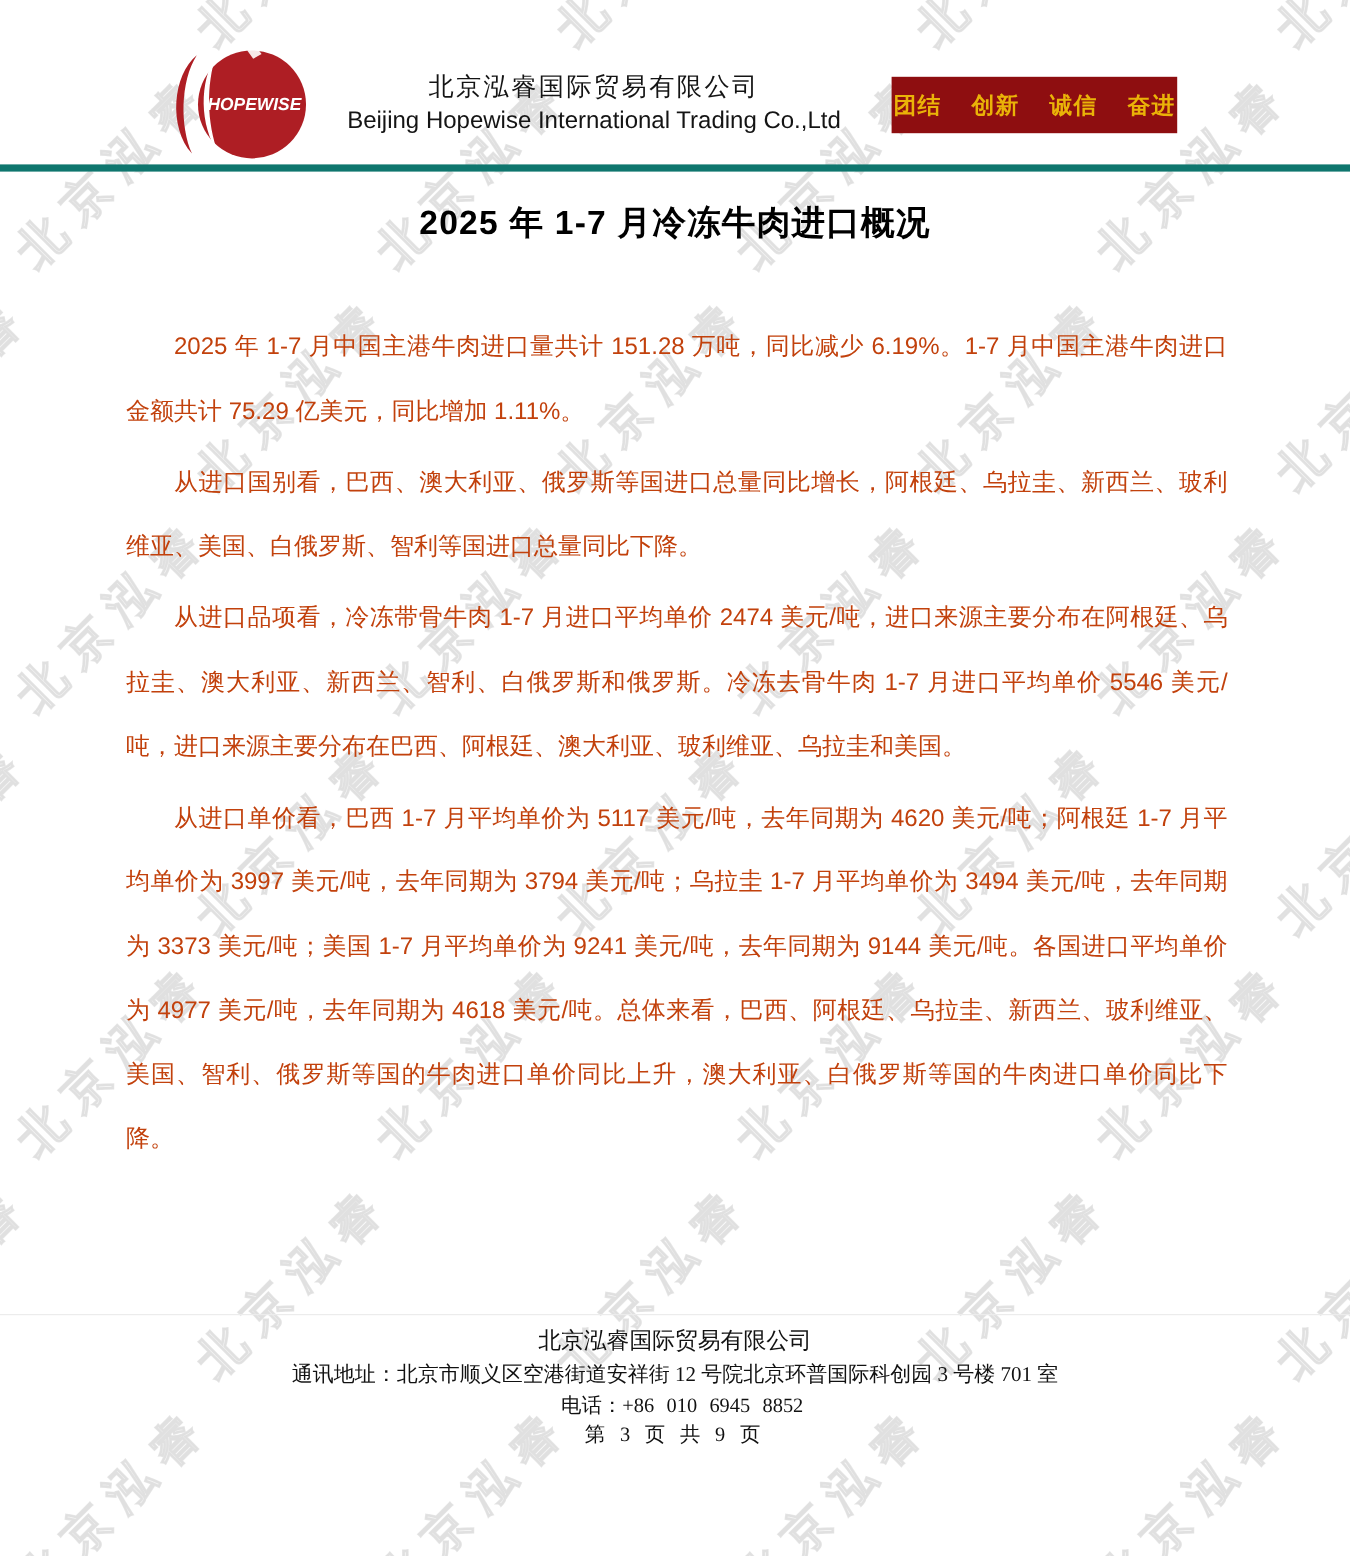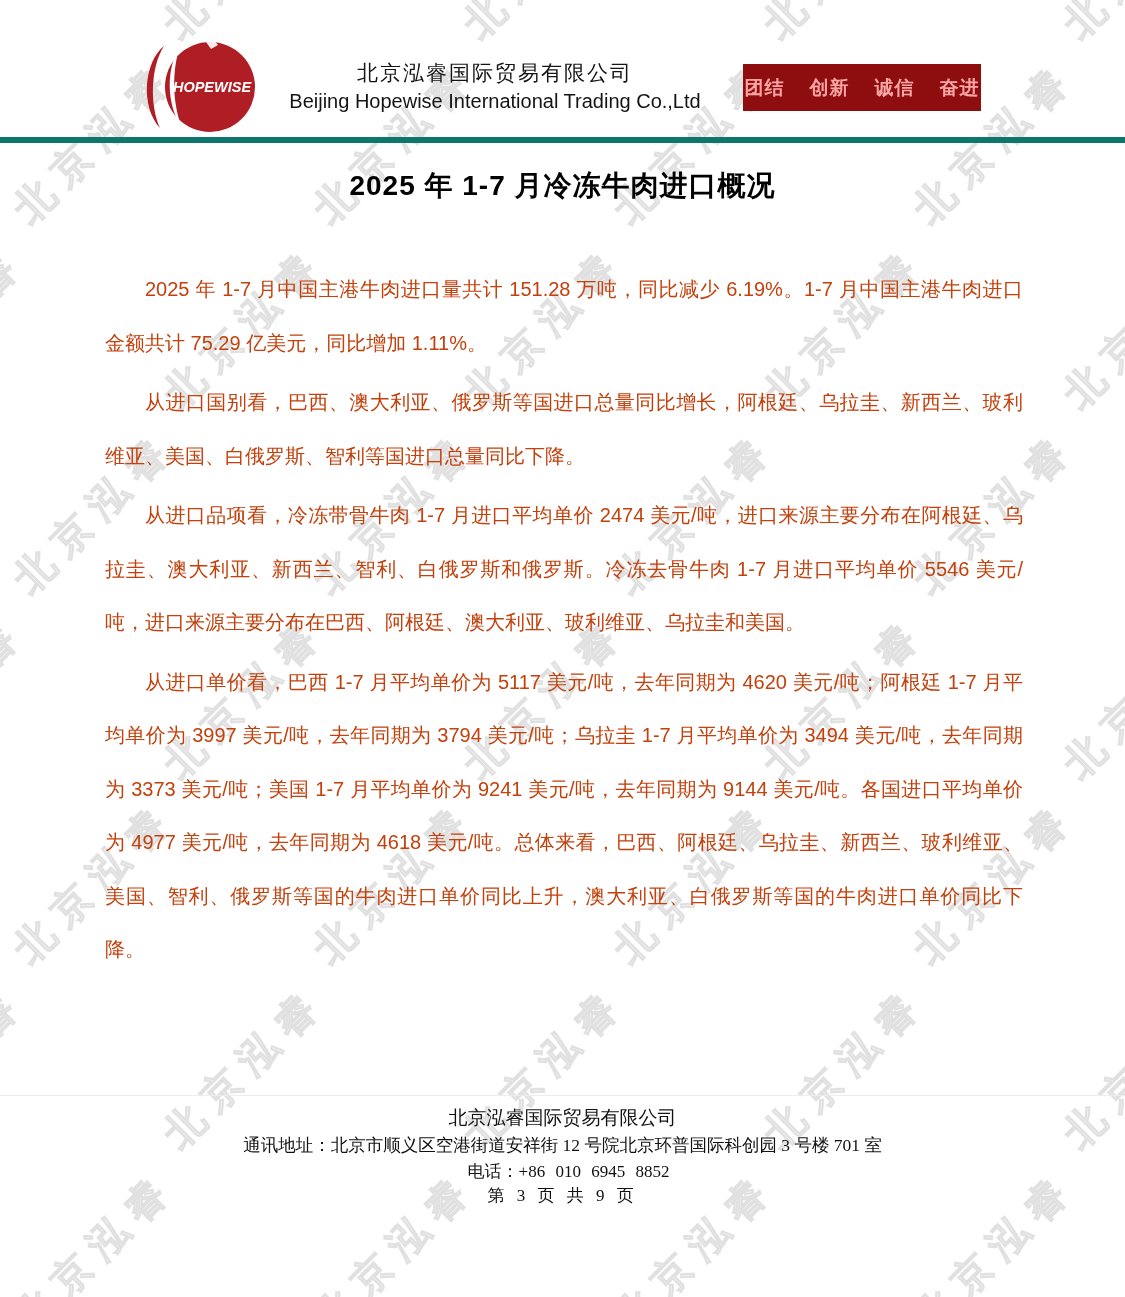--- a/index.html
+++ b/index.html
@@ -18,21 +18,21 @@
   }
   
   .header{position:absolute;top:0;left:0;right:0;height:137px;border-bottom:6px solid #0f766e;z-index:1;}
   .logo{position:absolute;left:136px;top:40px;width:132px;height:96px;}
   .company-block{position:absolute;left:270px;top:58px;width:450px;text-align:center;}
   .company-cn{font-size:21px;letter-spacing:2px;color:#141414;line-height:30px;}
   .company-en{font-size:20px;color:#141414;line-height:26px;}
   .slogan-banner{
     position:absolute;left:743px;top:64px;width:238px;height:47px;
     display:flex;align-items:center;justify-content:center;gap:25px;
-    color:#fca5a5;font-size:19px;font-weight:700;letter-spacing:1px;
+    color:#eab308;font-size:19px;font-weight:700;letter-spacing:1px;
   }
   
   .doc-title{
     position:absolute;top:167px;left:0;right:0;z-index:1;
     text-align:center;font-size:28px;font-weight:700;color:#000;letter-spacing:1px;
   }
   
   .body-text{position:absolute;left:105px;width:918px;top:263px;z-index:1;}
   .body-text p{
     margin:0 0 6px 0;font-size:20px;line-height:53.5px;

